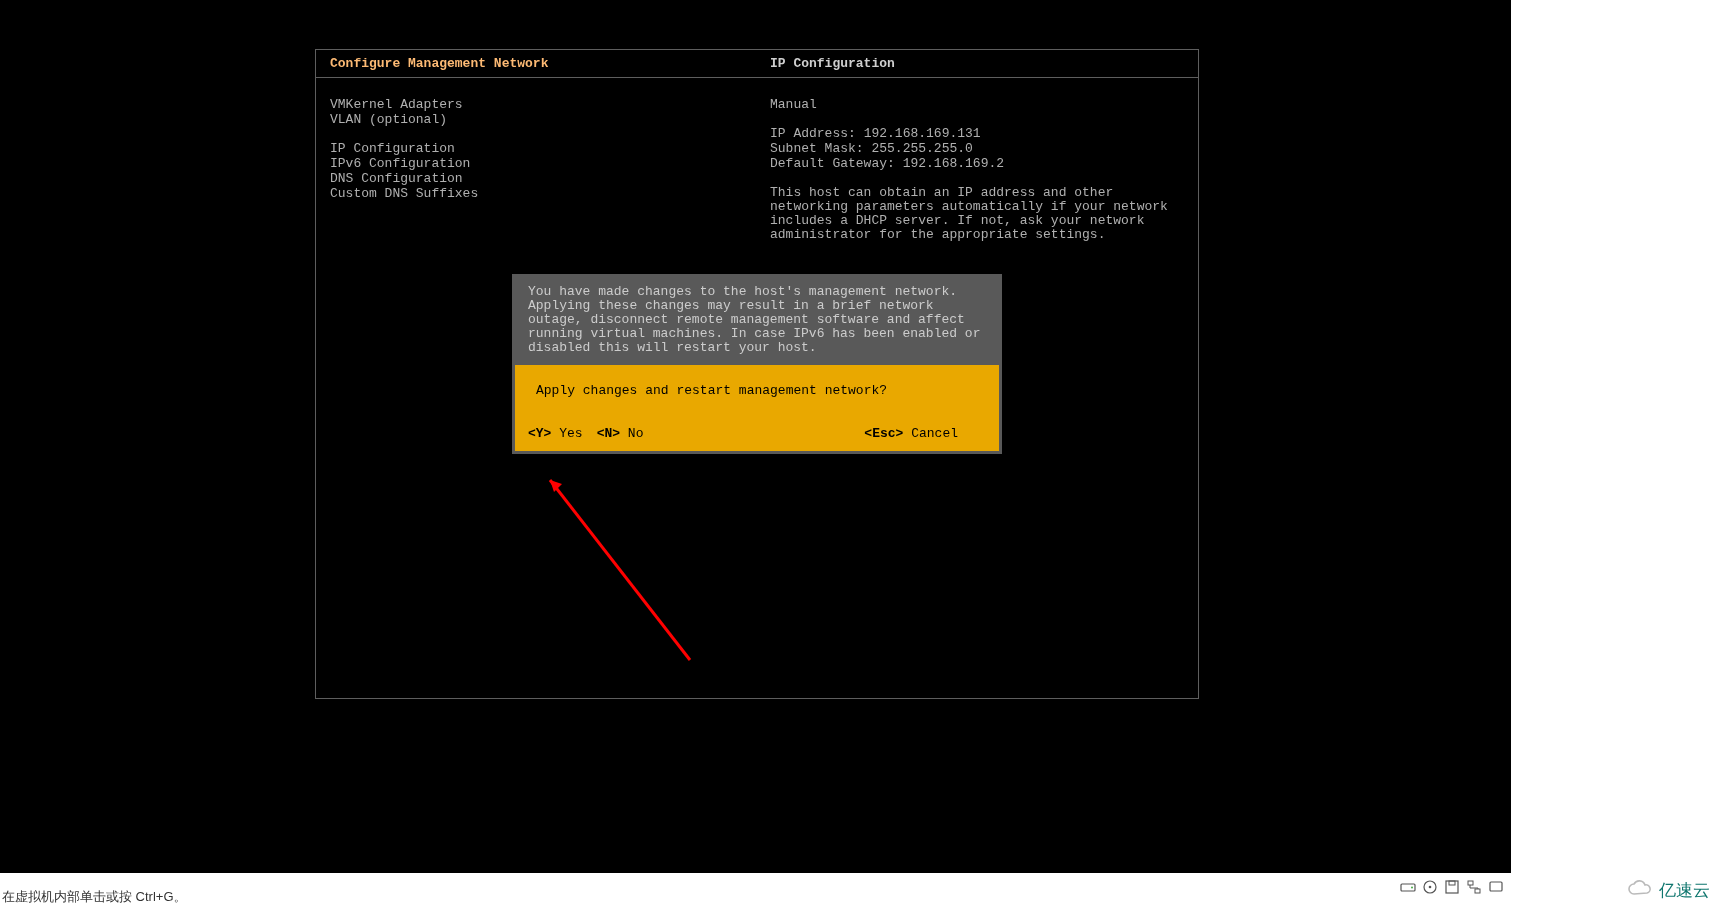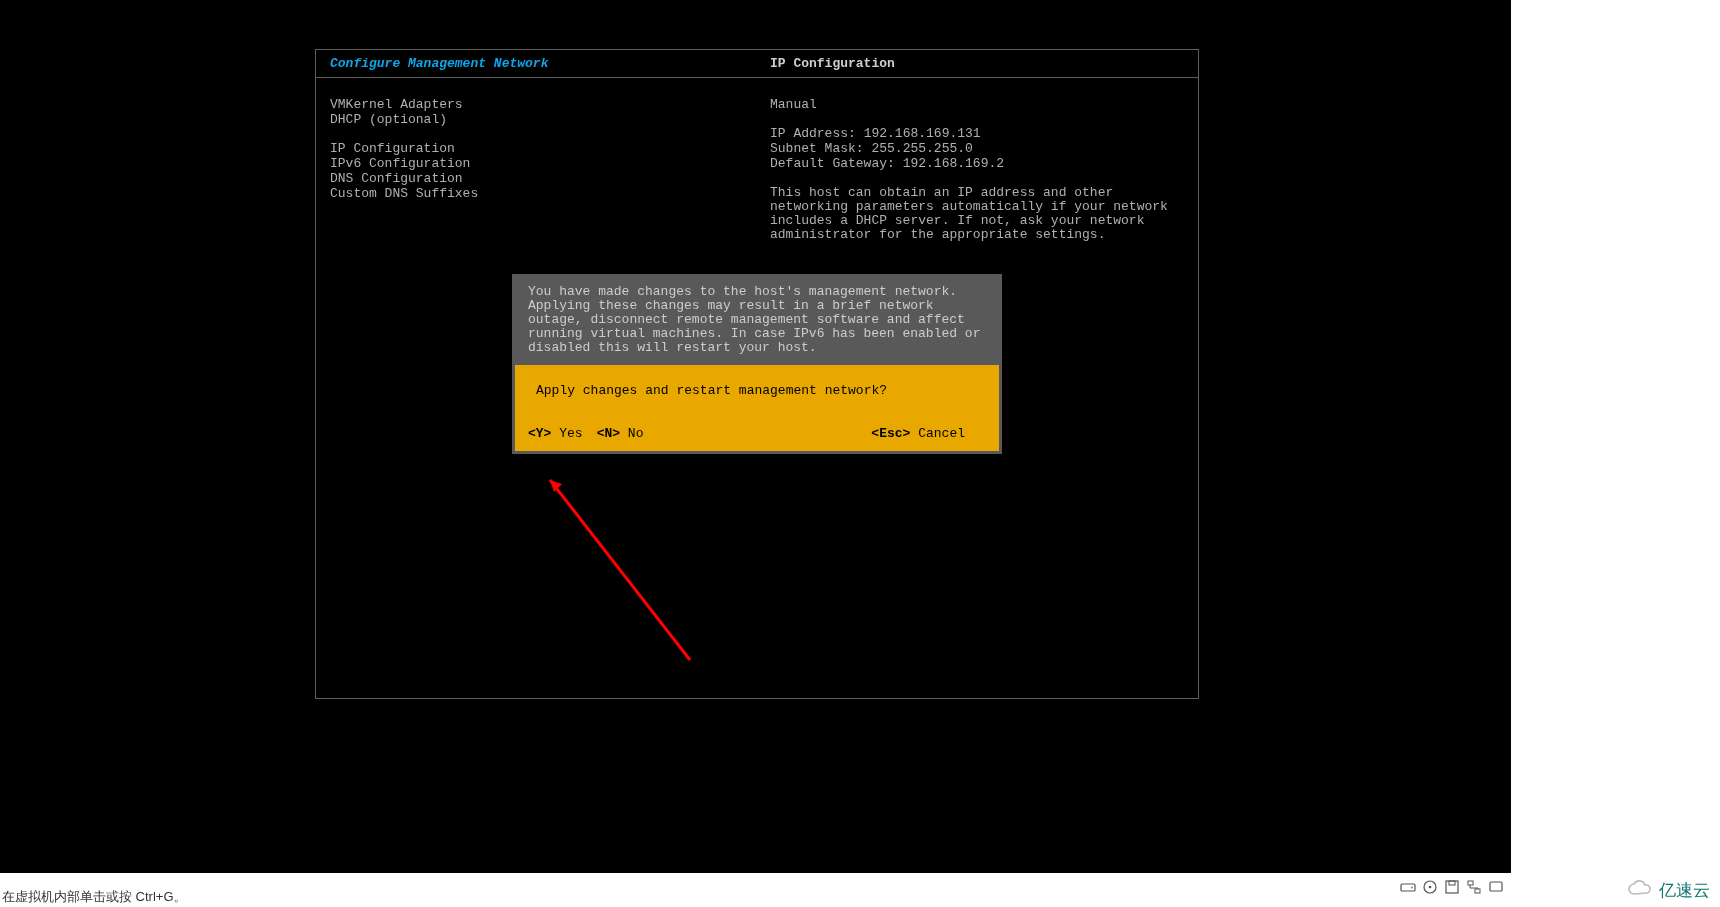--- a/index.html
+++ b/index.html
@@ -26,21 +26,21 @@
     top: 49px;
     width: 884px;
     height: 650px;
     border: 1px solid #5e5e5e;
   }
   .esxi-header {
     display: flex;
     border-bottom: 1px solid #5e5e5e;
     padding: 6px 14px;
   }
-  .esxi-header .left { width: 440px; color: #0ea5e9; font-weight: bold; font-style: italic; }
+  .esxi-header .left { width: 440px; color: #fdba74; font-weight: bold; }
   .esxi-header .right { flex: 1; color: #cfcfcf; font-weight: bold; }
   .esxi-body {
     display: flex;
     padding: 20px 14px 0 14px;
     color: #b0b0b0;
   }
   .esxi-body .left { width: 440px; }
   .esxi-body .right { flex: 1; }
   .menu-item { line-height: 14px; margin-bottom: 1px; }
   .spacer { height: 14px; }
@@ -76,21 +76,21 @@
     border: 3px solid #595959;
   }
   .dialog-upper {
     background: #595959;
     padding: 8px 13px 10px 13px;
   }
   .dialog-title { color: #ffffff; font-weight: bold; margin-bottom: 10px; }
   .dialog-text { color: #cccccc; line-height: 14px; }
   .dialog-lower {
     background: #e9a800;
-    padding: 18px 22px 10px 13px;
+    padding: 18px 29px 10px 13px;
     color: #000000;
   }
   .dialog-question { margin-bottom: 28px; padding-left: 8px; }
   .dialog-buttons { display: flex; text-align: right; }
   .dialog-buttons .btn { margin-right: 14px; }
   .dialog-buttons .btn-right { margin-left: auto; margin-right: 12px; }
   .btn b { font-weight: bold; }
 
   .arrow {
     position: absolute;
@@ -155,21 +155,21 @@
 <div class="vm-console">
 
   <div class="esxi-frame">
     <div class="esxi-header">
       <div class="left">Configure Management Network</div>
       <div class="right">IP Configuration</div>
     </div>
     <div class="esxi-body">
       <div class="left">
         <div class="menu-item">VMKernel Adapters</div>
-        <div class="menu-item">DHCP (optional)</div>
+        <div class="menu-item">VLAN (optional)</div>
         <div class="spacer"></div>
         <div class="menu-item">IP Configuration</div>
         <div class="menu-item">IPv6 Configuration</div>
         <div class="menu-item">DNS Configuration</div>
         <div class="menu-item">Custom DNS Suffixes</div>
       </div>
       <div class="right">
         <div class="right-line">Manual</div>
         <div class="spacer"></div>
         <div class="right-line">

